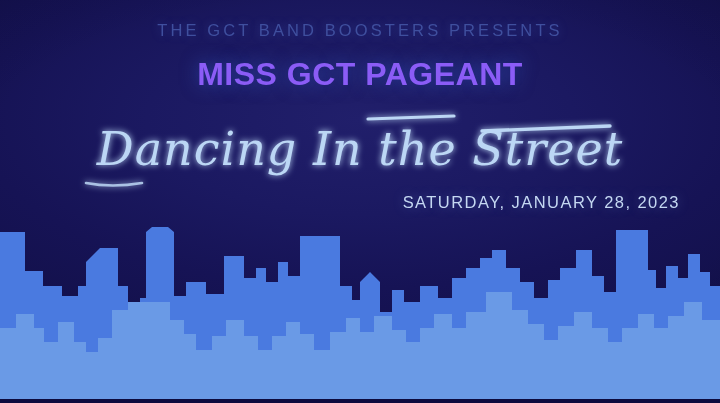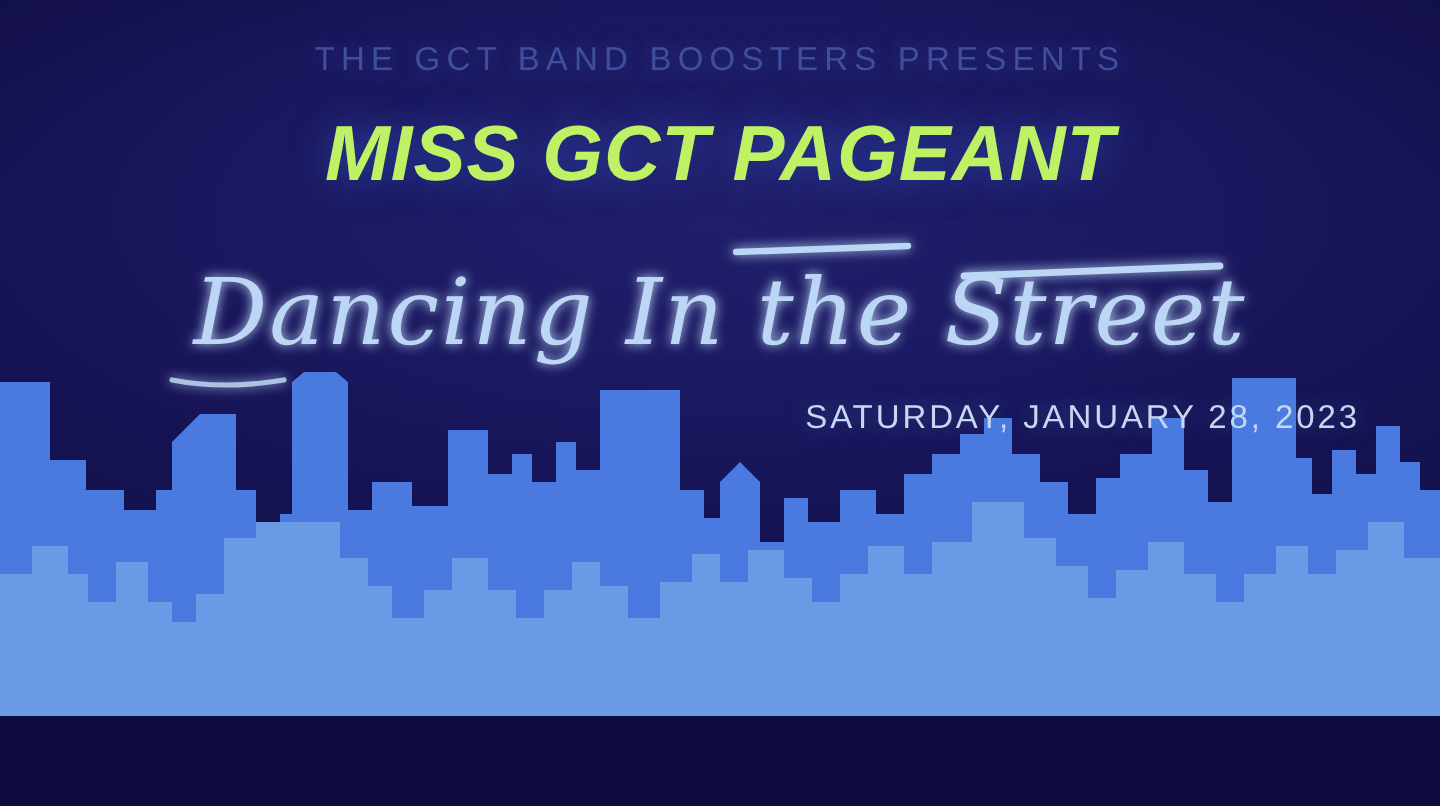--- a/index.html
+++ b/index.html
@@ -4,21 +4,21 @@
 <title>Miss GCT Pageant Flyer</title>
 <style>
   html, body {
     margin: 0;
     padding: 0;
     background: #0c0a3e;
   }
   #poster {
     position: relative;
     width: 720px;
-    height: 358px;
+    height: 399px;
     overflow: hidden;
     background: #141252;
     font-family: "Liberation Sans", sans-serif;
     -webkit-font-smoothing: antialiased;
   }
   
   .sky {
     position: absolute;
     inset: 0;
     background:
@@ -45,25 +45,24 @@
     font-size: 16.5px;
     font-weight: 500;
     letter-spacing: 3.1px;
     color: #3f4f9e;
     text-transform: uppercase;
     text-shadow: 0 0 10px rgba(70,95,190,0.45);
   }
   .pageant-title {
     margin: 0;
     padding-top: 16px;
-    font-size: 39px;
+    font-size: 32px;
     font-weight: 700;
-    font-style: italic;
     letter-spacing: 0.5px;
-    color: #bef264;
+    color: #8b5cf6;
     text-shadow: 0 0 18px rgba(60,105,220,0.55);
   }
   .script-line {
     margin: 0;
     padding-top: 2px;
     height: 96px;
     position: relative;
   }
   .script-svg {
     display: block;

